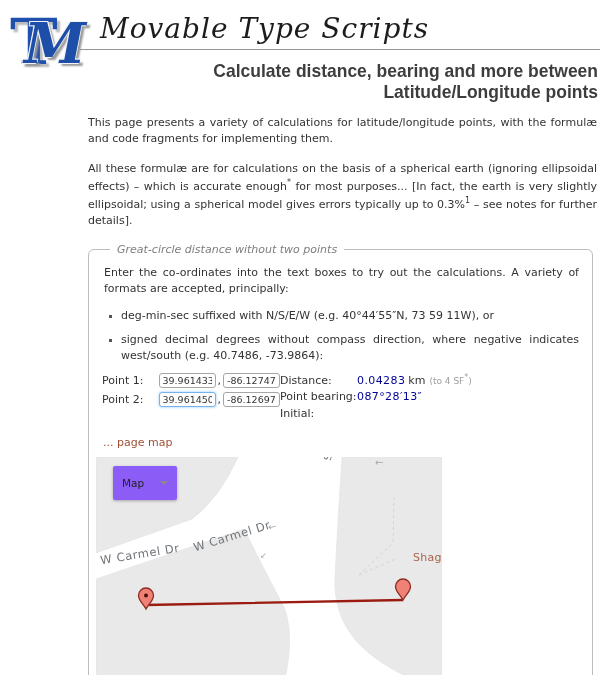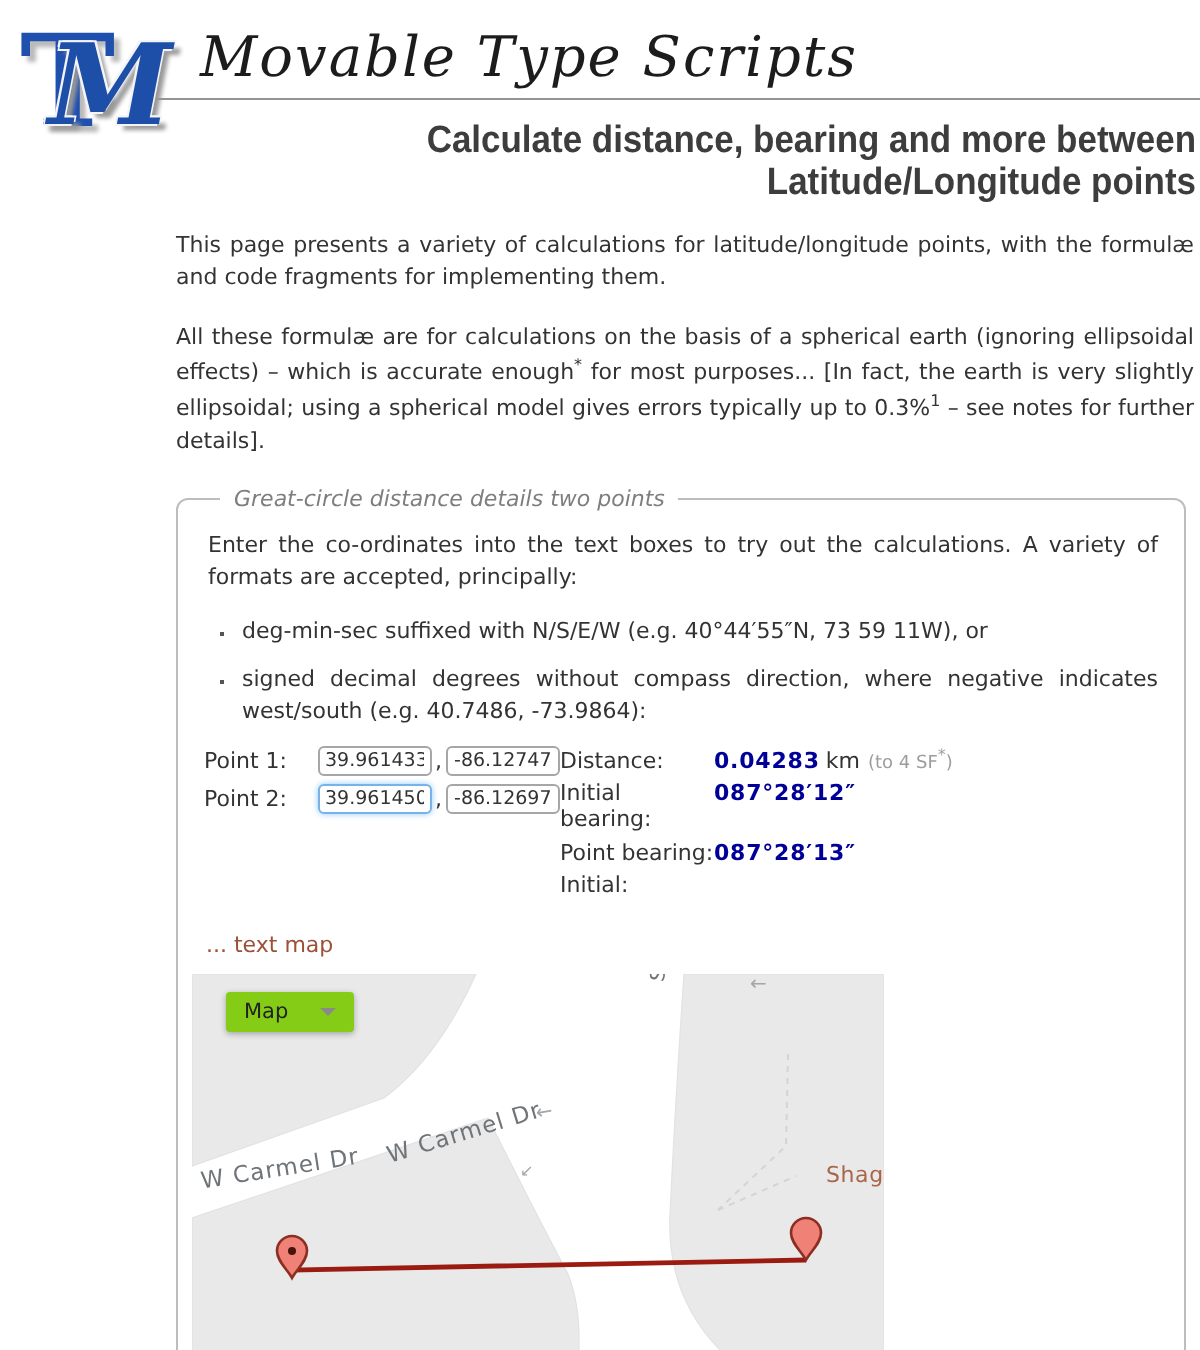--- a/index.html
+++ b/index.html
@@ -66,21 +66,21 @@
     width:57px; height:15px; font-family:"DejaVu Sans", sans-serif;
     font-size:9.5px; text-align:right; color:#333;
     border:1px solid #a6a6a6; border-radius:3px; padding:5px 3px; background:#fff;
   }
   input.coord.focused { border:1px solid #78b2e8; box-shadow:0 0 3px #8ecafc; }
   .comma { margin:0 2px 0 2px; }
 
   .results-col { font-size:11px; margin-left:2px; }
   .result-line { display:flex; margin-bottom:3.5px; align-items:baseline; }
   .r-label { width:77px; flex:none; color:#333; }
-  .r-value { font-weight:bold; color:#000099; letter-spacing:.4px; white-space:nowrap; }
+  .r-value { font-weight:normal; color:#000099; letter-spacing:.4px; white-space:nowrap; }
   .r-unit { color:#333; margin-left:3px; }
   .r-note { color:#9d9d9d; font-size:9px; margin-left:4px; }
 
   .hide-link {
     display:inline-block; margin:13px 0 0 1px;
     font-size:11px; color:#9e5037; cursor:pointer; text-decoration:none;
   }
 
   
   .map {
@@ -88,22 +88,22 @@
     overflow:hidden; background:#fff; cursor:default;
   }
   .map svg.roads { position:absolute; left:0; top:0; }
   .street {
     position:absolute; font-size:11.5px; color:#6f7479; letter-spacing:.6px; white-space:nowrap;
   }
   .poi { position:absolute; font-size:11px; color:#a9654a; letter-spacing:.3px; white-space:nowrap; }
   .gm-arrow { position:absolute; color:#a6a6a6; font-size:10px; }
 
   .gm-maptype {
-    position:absolute; left:17px; top:9px; height:20px;
-    background:#84cc16; border-radius:2px; box-shadow:0 1px 3px rgba(0,0,0,.3);
+    position:absolute; left:17px; top:9px; height:34px;
+    background:#8b5cf6; border-radius:2px; box-shadow:0 1px 3px rgba(0,0,0,.3);
     display:flex; align-items:center; padding:0 9px; cursor:pointer;
   }
   .gm-maptype .lbl { font-size:10.5px; color:#222; }
   .gm-maptype .chev {
     width:0; height:0; margin-left:16px;
     border-left:4px solid transparent; border-right:4px solid transparent;
     border-top:4px solid #8a8a8a;
   }
 </style>
 </head>
@@ -123,21 +123,21 @@
   </h1>
 </div>
 
 <main>
 
   <p class="body-text">This page presents a variety of calculations for latitude/longitude points, with the formulæ and code fragments for implementing them.</p>
 
   <p class="body-text"><span>All these formulæ are for calculations on the basis of a spherical earth (ignoring ellipsoidal effects) – which is accurate enough</span><sup>*</sup><span> for most purposes... [In fact, the earth is very slightly ellipsoidal; using a spherical model gives errors typically up to 0.3%</span><sup>1</sup><span> – see notes for further details].</span></p>
 
   <fieldset class="calc">
-    <legend>Great-circle distance details two points</legend>
+    <legend>Great-circle distance without two points</legend>
 
     <p class="instructions">Enter the co-ordinates into the text boxes to try out the calculations. A variety of formats are accepted, principally:</p>
 
     <ul class="formats">
       <li>deg-min-sec suffixed with N/S/E/W (e.g. 40°44′55″N, 73 59 11W), or</li>
       <li>signed decimal degrees without compass direction, where negative indicates west/south (e.g. 40.7486, -73.9864):</li>
     </ul>
 
     <div class="calc-row">
       <div class="points-col">
@@ -156,34 +156,30 @@
       </div>
 
       <div class="results-col">
         <div class="result-line">
           <span class="r-label">Distance:</span>
           <span class="r-value">0.04283</span>
           <span class="r-unit">km</span>
           <span class="r-note"><span>(to 4 SF</span><sup>*</sup><span>)</span></span>
         </div>
         <div class="result-line">
-          <span class="r-label">Initial bearing:</span>
-          <span class="r-value">087°28′12″</span>
-        </div>
-        <div class="result-line">
           <span class="r-label">Point bearing:</span>
           <span class="r-value">087°28′13″</span>
         </div>
         <div class="result-line">
           <span class="r-label">Initial:</span>
         </div>
       </div>
     </div>
 
-    <a class="hide-link">... text map</a>
+    <a class="hide-link">... page map</a>
 
     
     <div class="map">
 
       <svg class="roads" width="346" height="291" viewBox="0 0 346 291">
 
         <g fill="#e9e9e9" stroke="#e2e2e2" stroke-width="0.6">
 
           <path d="M0,0 L142,0 Q123,42 96,62 L0,96 Z"></path>
 

